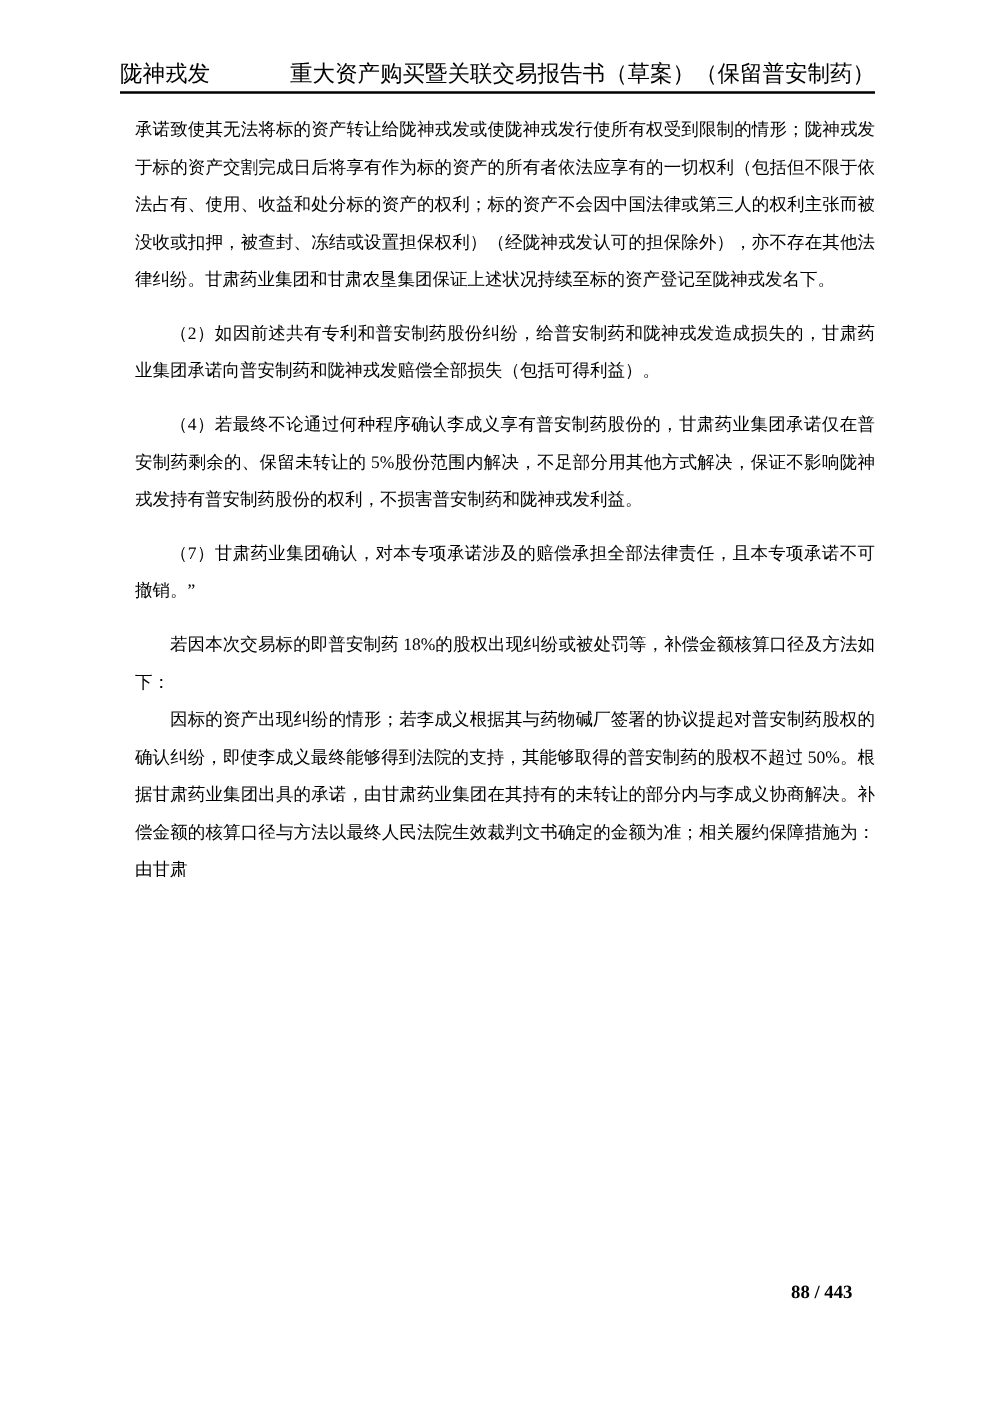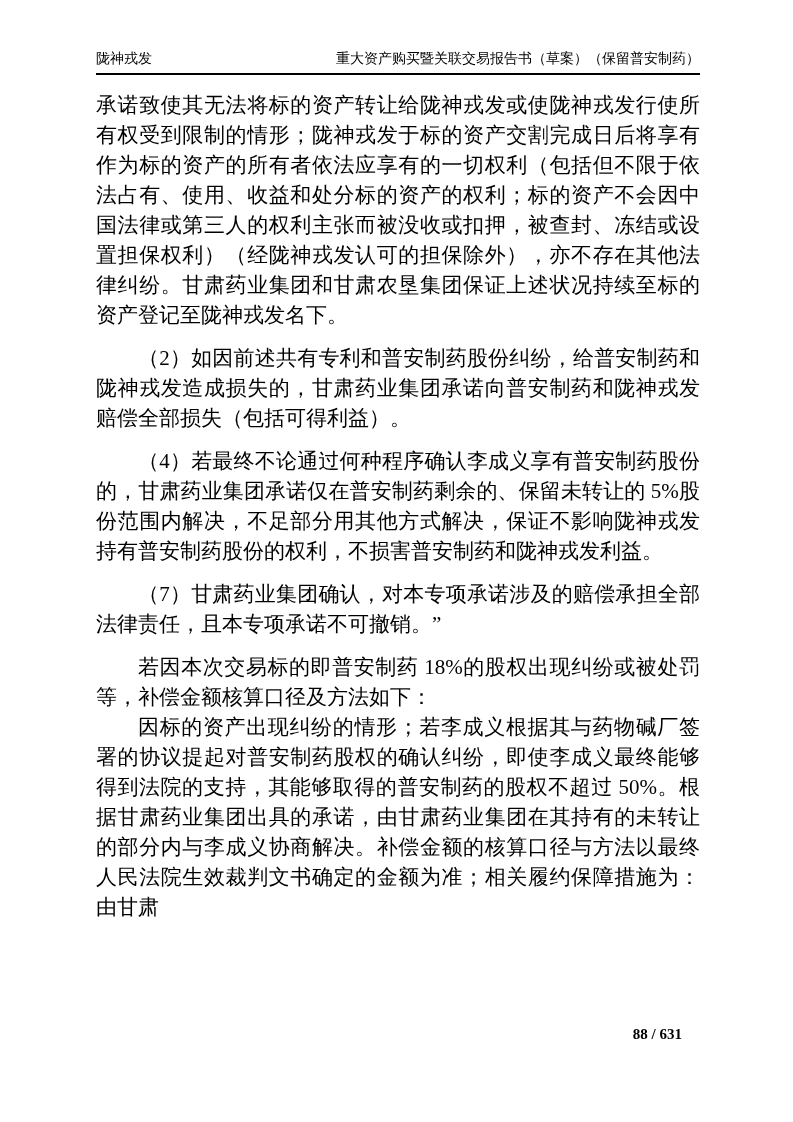--- a/index.html
+++ b/index.html
@@ -17,35 +17,35 @@
     overflow: hidden;
   }
   .header {
     position: absolute;
     left: 96px;
     right: 93px;
     top: 50px;
     display: flex;
     justify-content: space-between;
     align-items: flex-end;
-    font-size: 14px;
+    font-size: 18px;
     line-height: 18px;
     padding-bottom: 5px;
     border-bottom: 2px solid #000000;
     white-space: nowrap;
   }
   .content {
     position: absolute;
     left: 96px;
     right: 93px;
     top: 90px;
   }
   .para {
-    margin: 13px 0 0 0;
-    font-size: 21px;
+    margin: 13px 0 0 12px;
+    font-size: 14px;
     line-height: 30px;
     text-align: justify;
     text-justify: inter-ideograph;
     word-break: break-all;
   }
   .para.first-para,
   .para.no-gap {
     margin-top: 0;
   }
   .para.indented {
@@ -73,16 +73,16 @@
   <div class="content">
     <p class="para first-para">承诺致使其无法将标的资产转让给陇神戎发或使陇神戎发行使所有权受到限制的情形；陇神戎发于标的资产交割完成日后将享有作为标的资产的所有者依法应享有的一切权利（包括但不限于依法占有、使用、收益和处分标的资产的权利；标的资产不会因中国法律或第三人的权利主张而被没收或扣押，被查封、冻结或设置担保权利）（经陇神戎发认可的担保除外），亦不存在其他法律纠纷。甘肃药业集团和甘肃农垦集团保证上述状况持续至标的资产登记至陇神戎发名下。</p>
     <p class="para indented">（2）如因前述共有专利和普安制药股份纠纷，给普安制药和陇神戎发造成损失的，甘肃药业集团承诺向普安制药和陇神戎发赔偿全部损失（包括可得利益）。</p>
     <p class="para indented">（4）若最终不论通过何种程序确认李成义享有普安制药股份的，甘肃药业集团承诺仅在普安制药剩余的、保留未转让的 5%股份范围内解决，不足部分用其他方式解决，保证不影响陇神戎发持有普安制药股份的权利，不损害普安制药和陇神戎发利益。</p>
     <p class="para indented">（7）甘肃药业集团确认，对本专项承诺涉及的赔偿承担全部法律责任，且本专项承诺不可撤销。”</p>
     <p class="para indented">若因本次交易标的即普安制药 18%的股权出现纠纷或被处罚等，补偿金额核算口径及方法如下：</p>
     <p class="para indented no-gap">因标的资产出现纠纷的情形；若李成义根据其与药物碱厂签署的协议提起对普安制药股权的确认纠纷，即使李成义最终能够得到法院的支持，其能够取得的普安制药的股权不超过 50%。根据甘肃药业集团出具的承诺，由甘肃药业集团在其持有的未转让的部分内与李成义协商解决。补偿金额的核算口径与方法以最终人民法院生效裁判文书确定的金额为准；相关履约保障措施为：由甘肃</p>
   </div>
 
   <div class="footer">
-    <span>88 / 631</span>
+    <span>88 / 443</span>
   </div>
 
 </div>
 
 </body></html>

